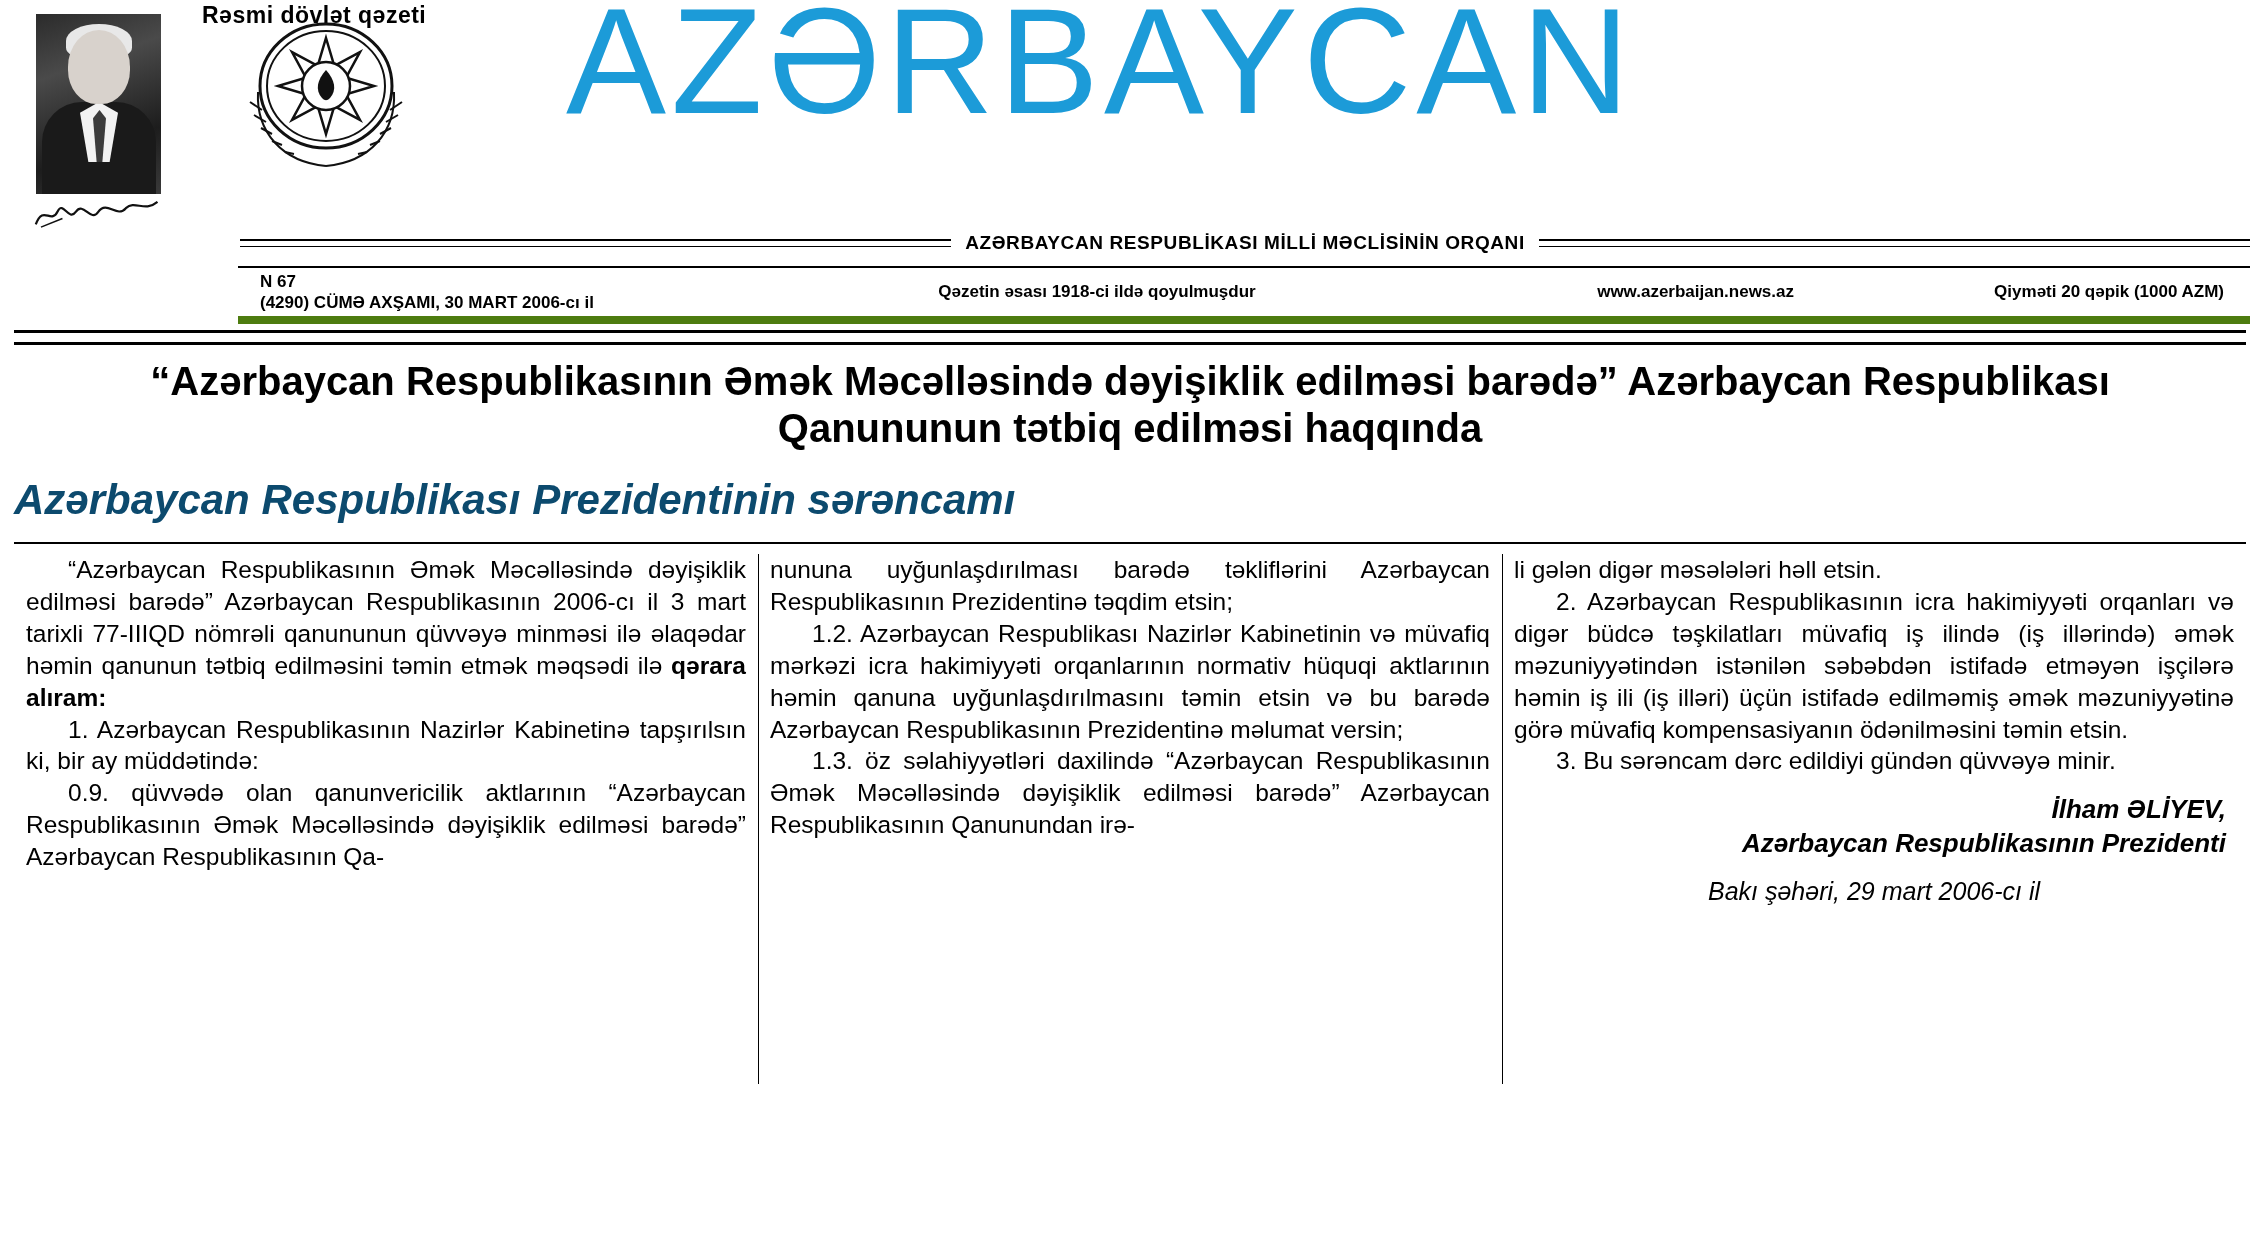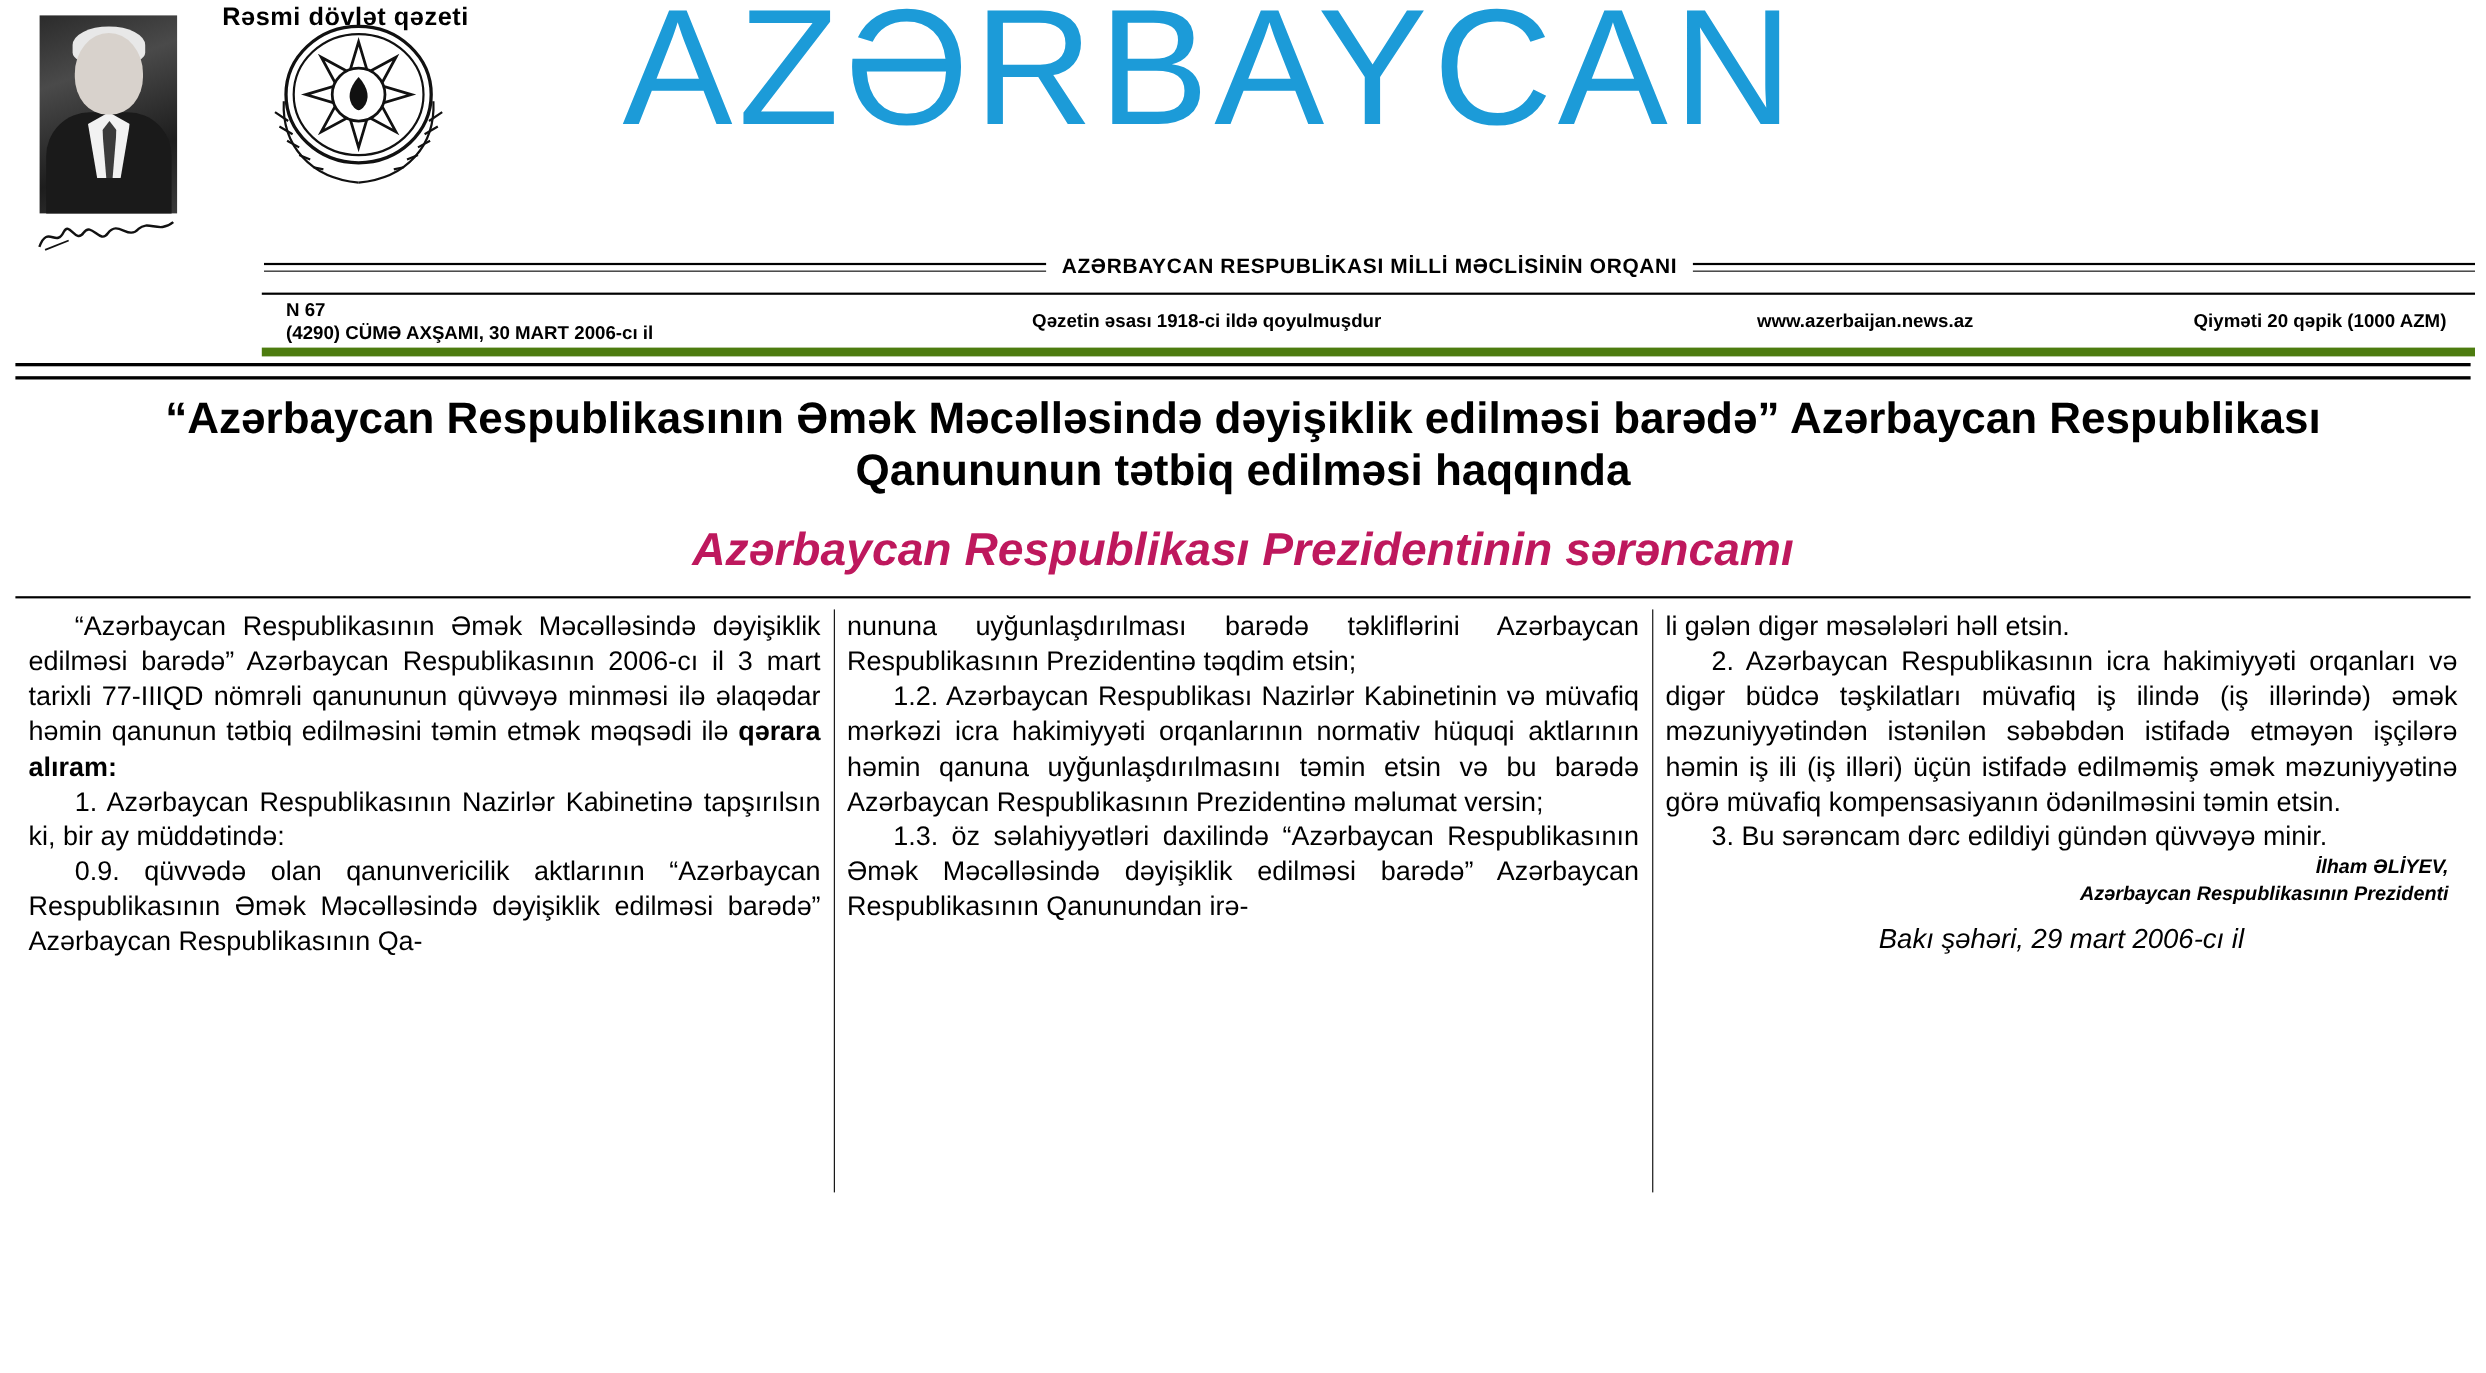--- a/index.html
+++ b/index.html
@@ -200,25 +200,25 @@
     bottom: 0;
   }
   .headline {
     text-align: center;
     font-size: 40px;
     font-weight: bold;
     line-height: 1.18;
     padding: 10px 40px 0 40px;
   }
   .subheadline {
-    text-align: center;
+    text-align: left;
     font-size: 42px;
     font-style: italic;
     font-weight: bold;
-    color: #be185d;
+    color: #0c4a6e;
     margin-top: 24px;
   }
   .cols-rule {
     margin-top: 18px;
     border-top: 2px solid #000;
   }
   .columns {
     display: flex;
     margin-top: 10px;
     height: 530px;
@@ -234,24 +234,25 @@
   }
   .col + .col { border-left: 0; }
   .col p {
     margin: 0;
     text-indent: 42px;
   }
   .col p.noindent { text-indent: 0; }
   .col b { font-weight: bold; }
 
   .sign-block {
+    margin-top: 16px;
     text-align: right;
     font-style: italic;
     font-weight: bold;
-    font-size: 18px;
+    font-size: 26px;
     line-height: 1.3;
     padding-right: 8px;
   }
   .place-date {
     margin-top: 14px;
     text-align: center;
     font-style: italic;
     font-size: 25px;
   }
 

